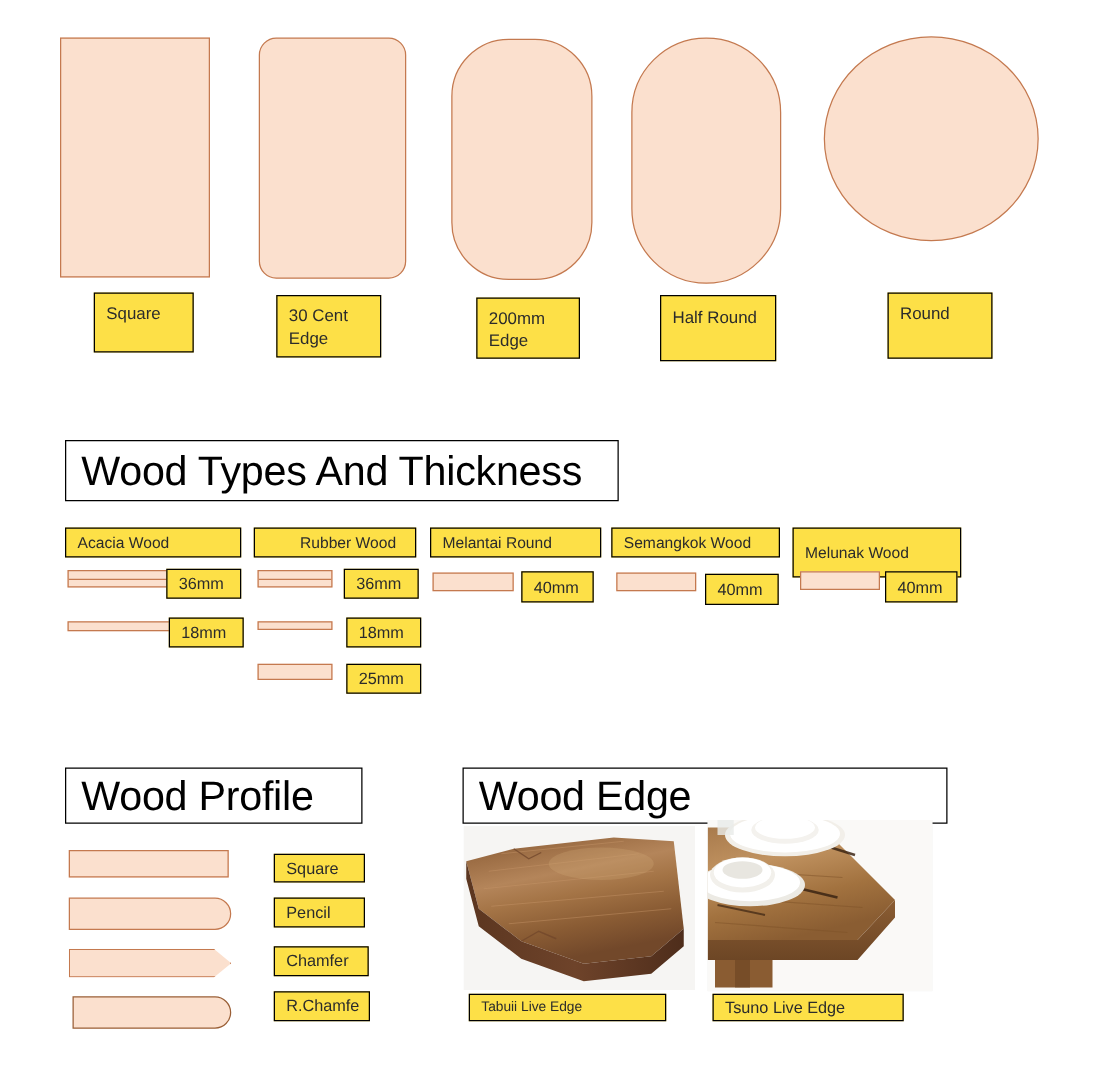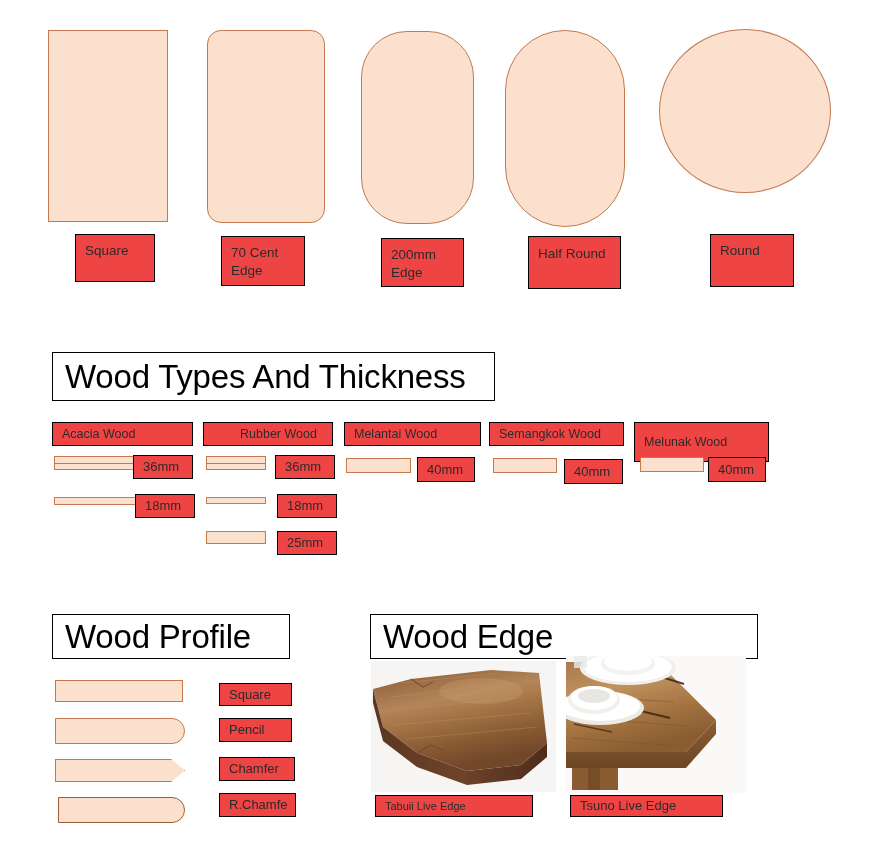--- a/index.html
+++ b/index.html
@@ -16,21 +16,21 @@
     font-family: "Liberation Sans", sans-serif;
     color: #1a1a1a;
     overflow: hidden;
   }
   .abs { position: absolute; }
 
   
   .label-box {
     position: absolute;
     border: 1.4px solid #000000;
-    background: #ef4444;
+    background: #fde047;
     font-size: 13.5px;
     line-height: 1.32;
     color: #2b2b2b;
     padding: 7px 0 0 9px;
     font-family: "Liberation Sans", sans-serif;
     white-space: pre-line;
   }
   .label-box.center-v {
     padding-top: 0;
     display: flex;
@@ -112,21 +112,21 @@
 </style>
 </head>
 <body>
 
 <section>
 
   <div class="shape sq abs" style="left:48px; top:30px; width:120px; height:192px;"></div>
   <div class="label-box" style="left:75px; top:234px; width:80px; height:48px;">Square</div>
 
   <div class="shape r50 abs" style="left:207px; top:30px; width:118px; height:193px;"></div>
-  <div class="label-box" style="left:221px; top:236px; width:84px; height:50px;">70 Cent
+  <div class="label-box" style="left:221px; top:236px; width:84px; height:50px;">30 Cent
 Edge</div>
 
   <div class="shape r200 abs" style="left:361px; top:31px; width:113px; height:193px;"></div>
   <div class="label-box" style="left:381px; top:238px; width:83px; height:49px;">200mm
 Edge</div>
 
   <div class="shape half abs" style="left:505px; top:30px; width:120px; height:197px;"></div>
   <div class="label-box center-v" style="left:528px; top:236px; width:93px; height:53px; align-items:flex-start; padding-top:8px;">Half Round</div>
 
   <div class="shape round abs" style="left:659px; top:29px; width:172px; height:164px;"></div>
@@ -154,21 +154,21 @@
     <span class="seam" style="top:6px;"></span>
   </div>
   <div class="label-box center-v" style="left:275px; top:455px; width:60px; height:24px; font-size:13px;">36mm</div>
 
   <div class="slab" style="left:206px; top:497px; width:60px; height:7px;"></div>
   <div class="label-box center-v" style="left:277px; top:494px; width:60px; height:24px; font-size:13px;">18mm</div>
 
   <div class="slab" style="left:206px; top:531px; width:60px; height:13px;"></div>
   <div class="label-box center-v" style="left:277px; top:531px; width:60px; height:24px; font-size:13px;">25mm</div>
 
-  <div class="label-box center-v" style="left:344px; top:422px; width:137px; height:24px; font-size:12.5px;">Melantai Wood</div>
+  <div class="label-box center-v" style="left:344px; top:422px; width:137px; height:24px; font-size:12.5px;">Melantai Round</div>
 
   <div class="slab" style="left:346px; top:458px; width:65px; height:15px;"></div>
   <div class="label-box center-v" style="left:417px; top:457px; width:58px; height:25px; font-size:13px;">40mm</div>
 
   <div class="label-box center-v" style="left:489px; top:422px; width:135px; height:24px; font-size:12.5px;">Semangkok Wood</div>
 
   <div class="slab" style="left:493px; top:458px; width:64px; height:15px;"></div>
   <div class="label-box center-v" style="left:564px; top:459px; width:59px; height:25px; font-size:13px;">40mm</div>
 
   <div class="label-box center-v" style="left:634px; top:422px; width:135px; height:40px; font-size:12.5px;">Melunak Wood</div>

